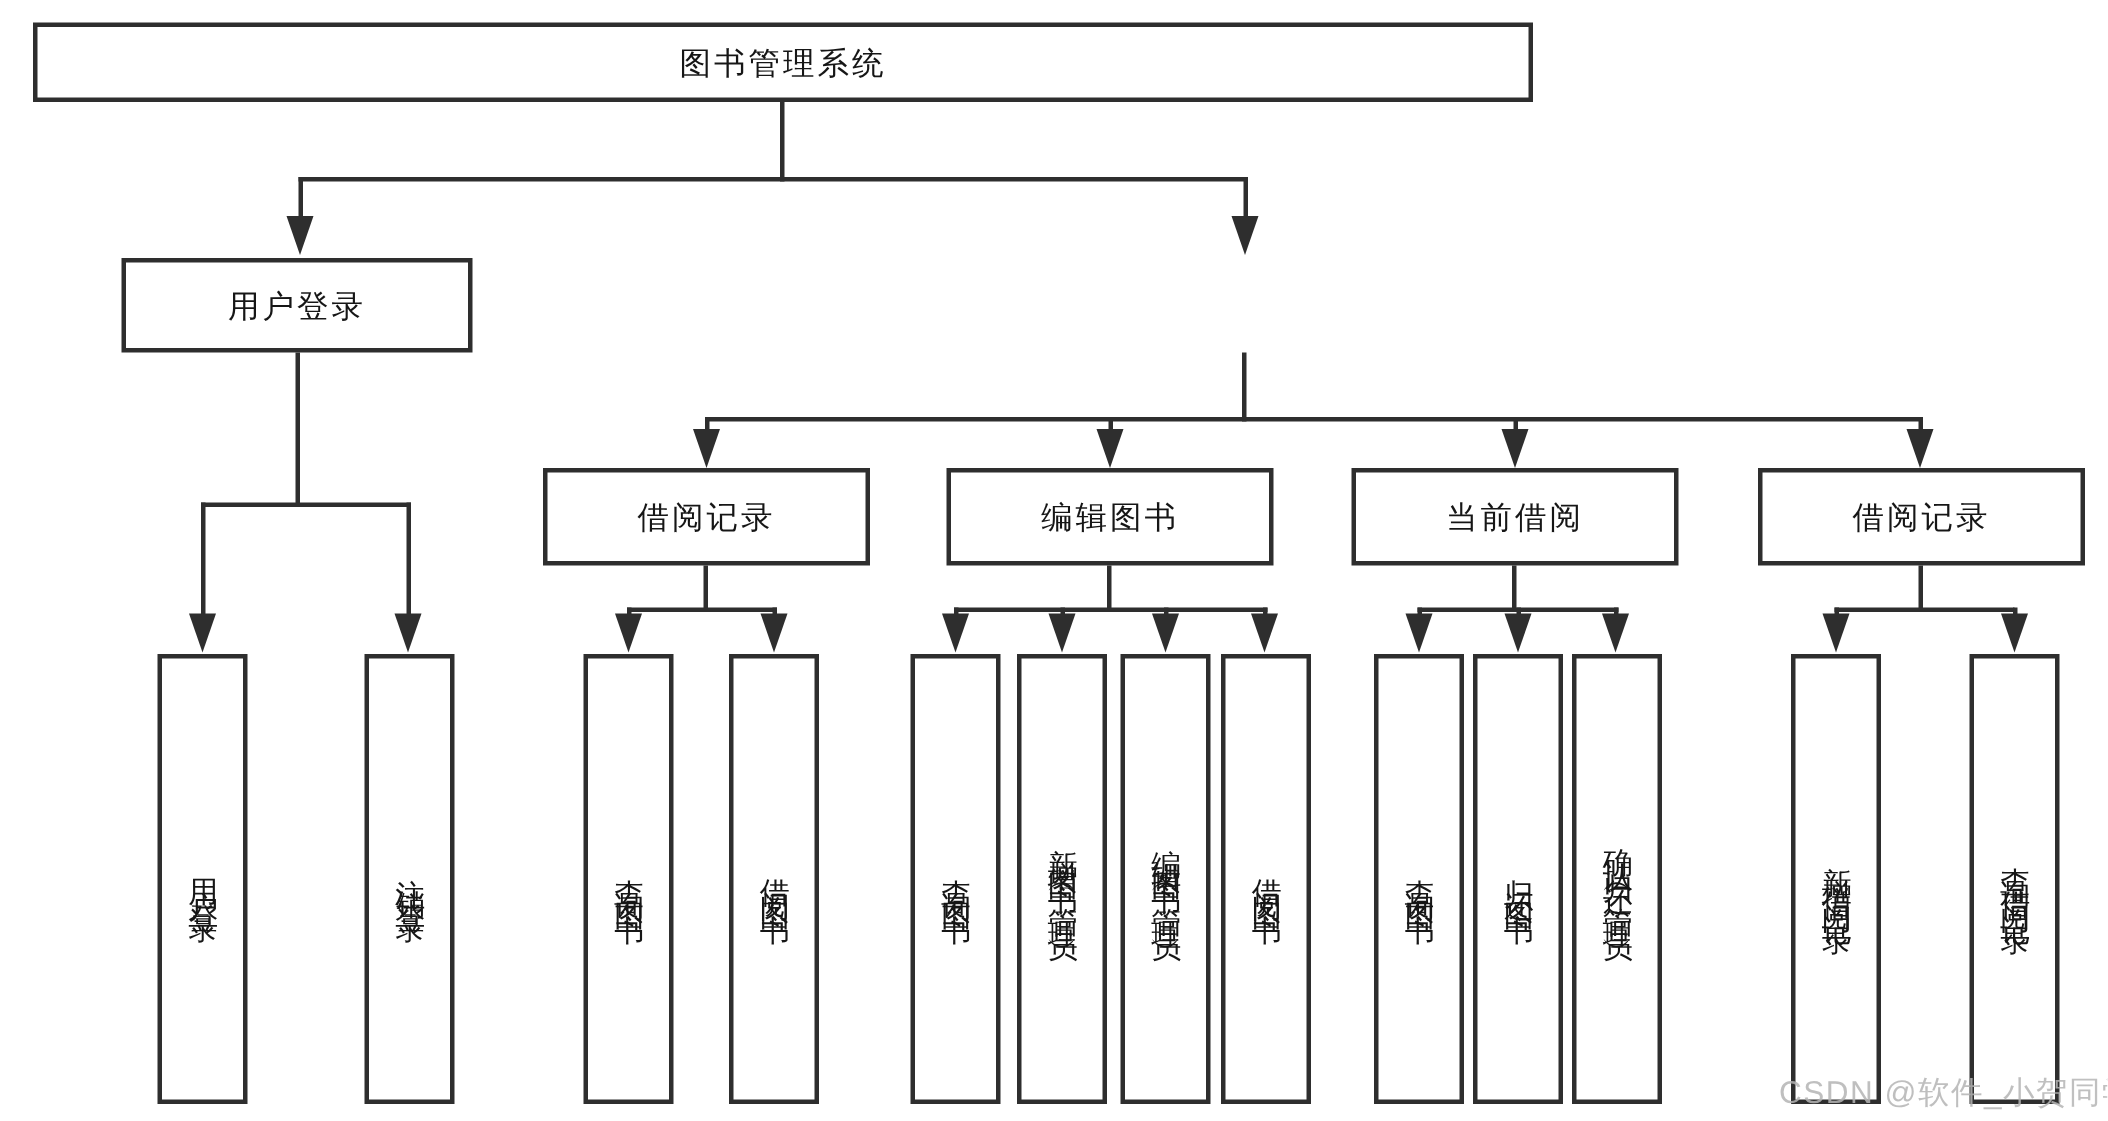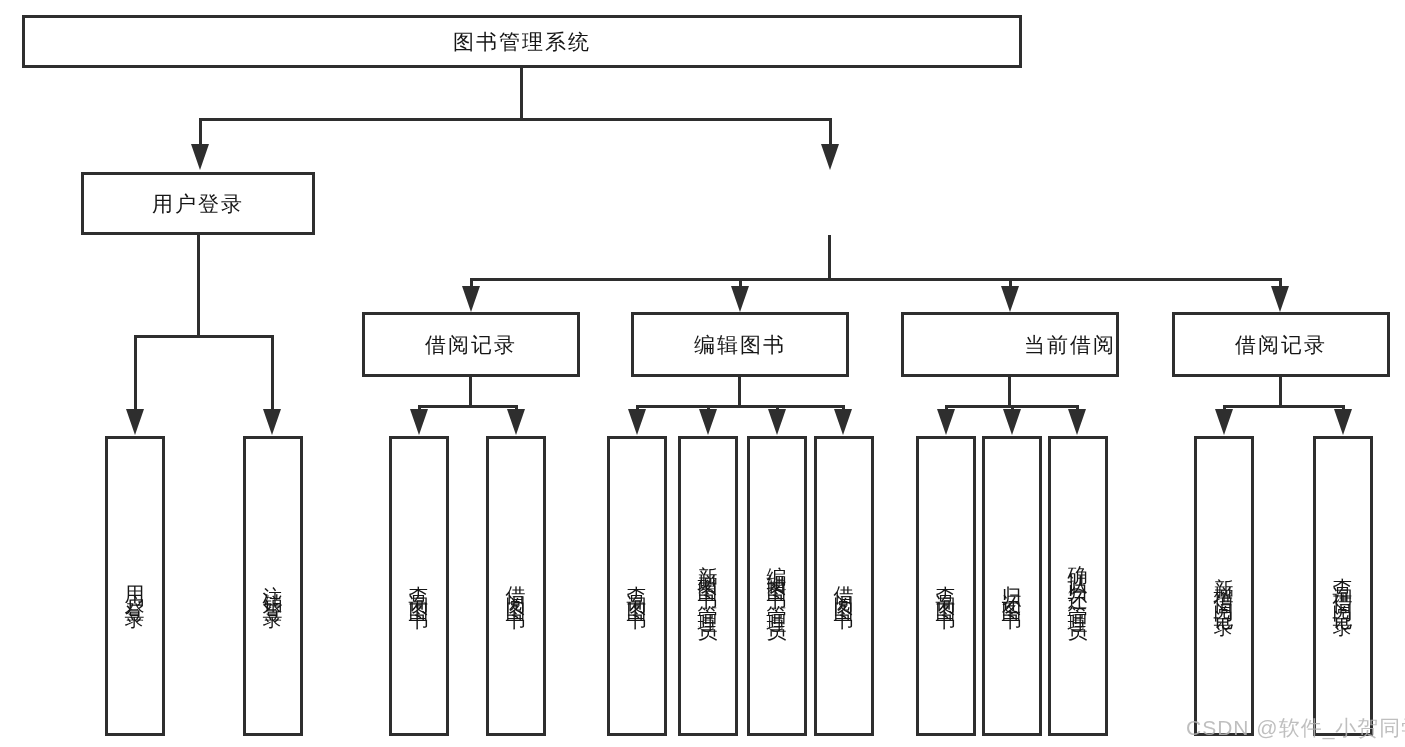--- a/index.html
+++ b/index.html
@@ -91,21 +91,21 @@
   <div class="arrowhead" style="left:1001px;top:286px;"></div>
   <div class="vline" style="left:1279px;top:278px;height:12px;"></div>
   <div class="arrowhead" style="left:1271px;top:286px;"></div>
 
   <div class="box" style="left:362px;top:312px;width:218px;height:65px;">
     <span class="hlabel">借阅记录</span>
   </div>
   <div class="box" style="left:631px;top:312px;width:218px;height:65px;">
     <span class="hlabel">编辑图书</span>
   </div>
-  <div class="box" style="left:901px;top:312px;width:218px;height:65px;justify-content:flex-end;">
+  <div class="box" style="left:901px;top:312px;width:218px;height:65px;">
     <span class="hlabel">当前借阅</span>
   </div>
   <div class="box" style="left:1172px;top:312px;width:218px;height:65px;">
     <span class="hlabel">借阅记录</span>
   </div>
 
   <div class="vline" style="left:469px;top:377px;height:31px;"></div>
   <div class="hline" style="left:418px;top:405px;width:100px;"></div>
   <div class="vline" style="left:418px;top:405px;height:8px;"></div>
   <div class="arrowhead" style="left:410px;top:409px;"></div>

